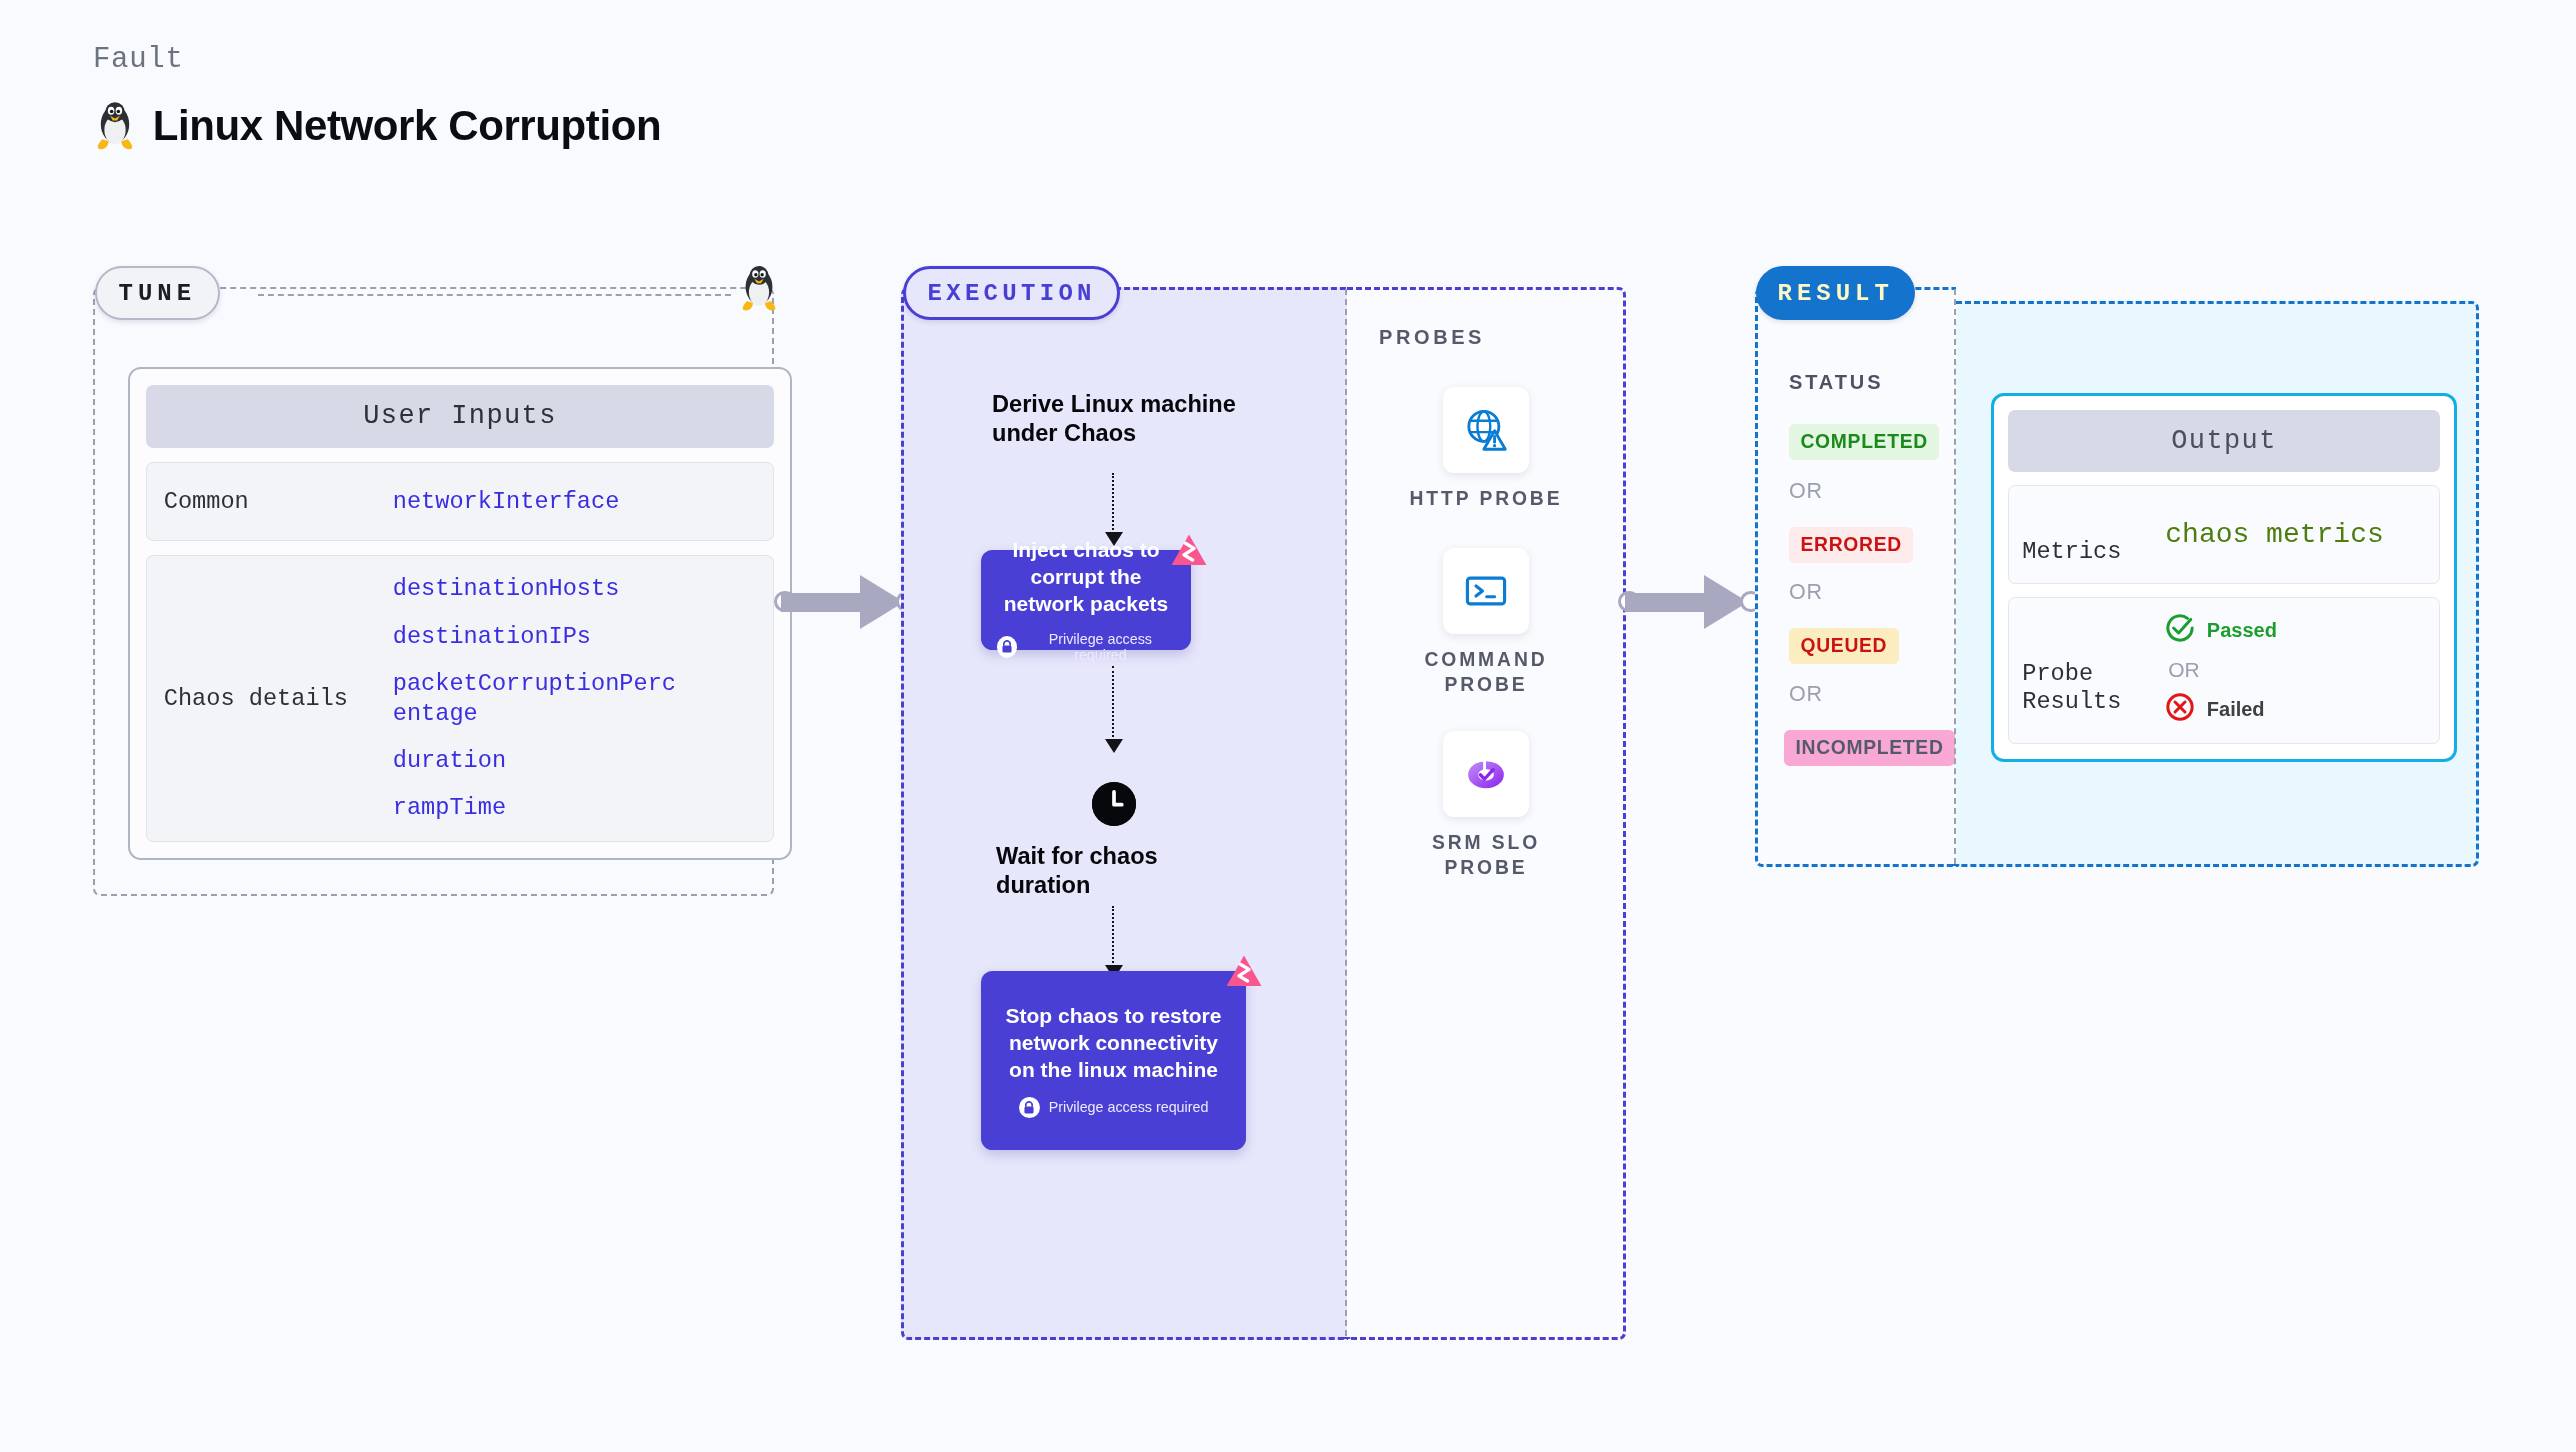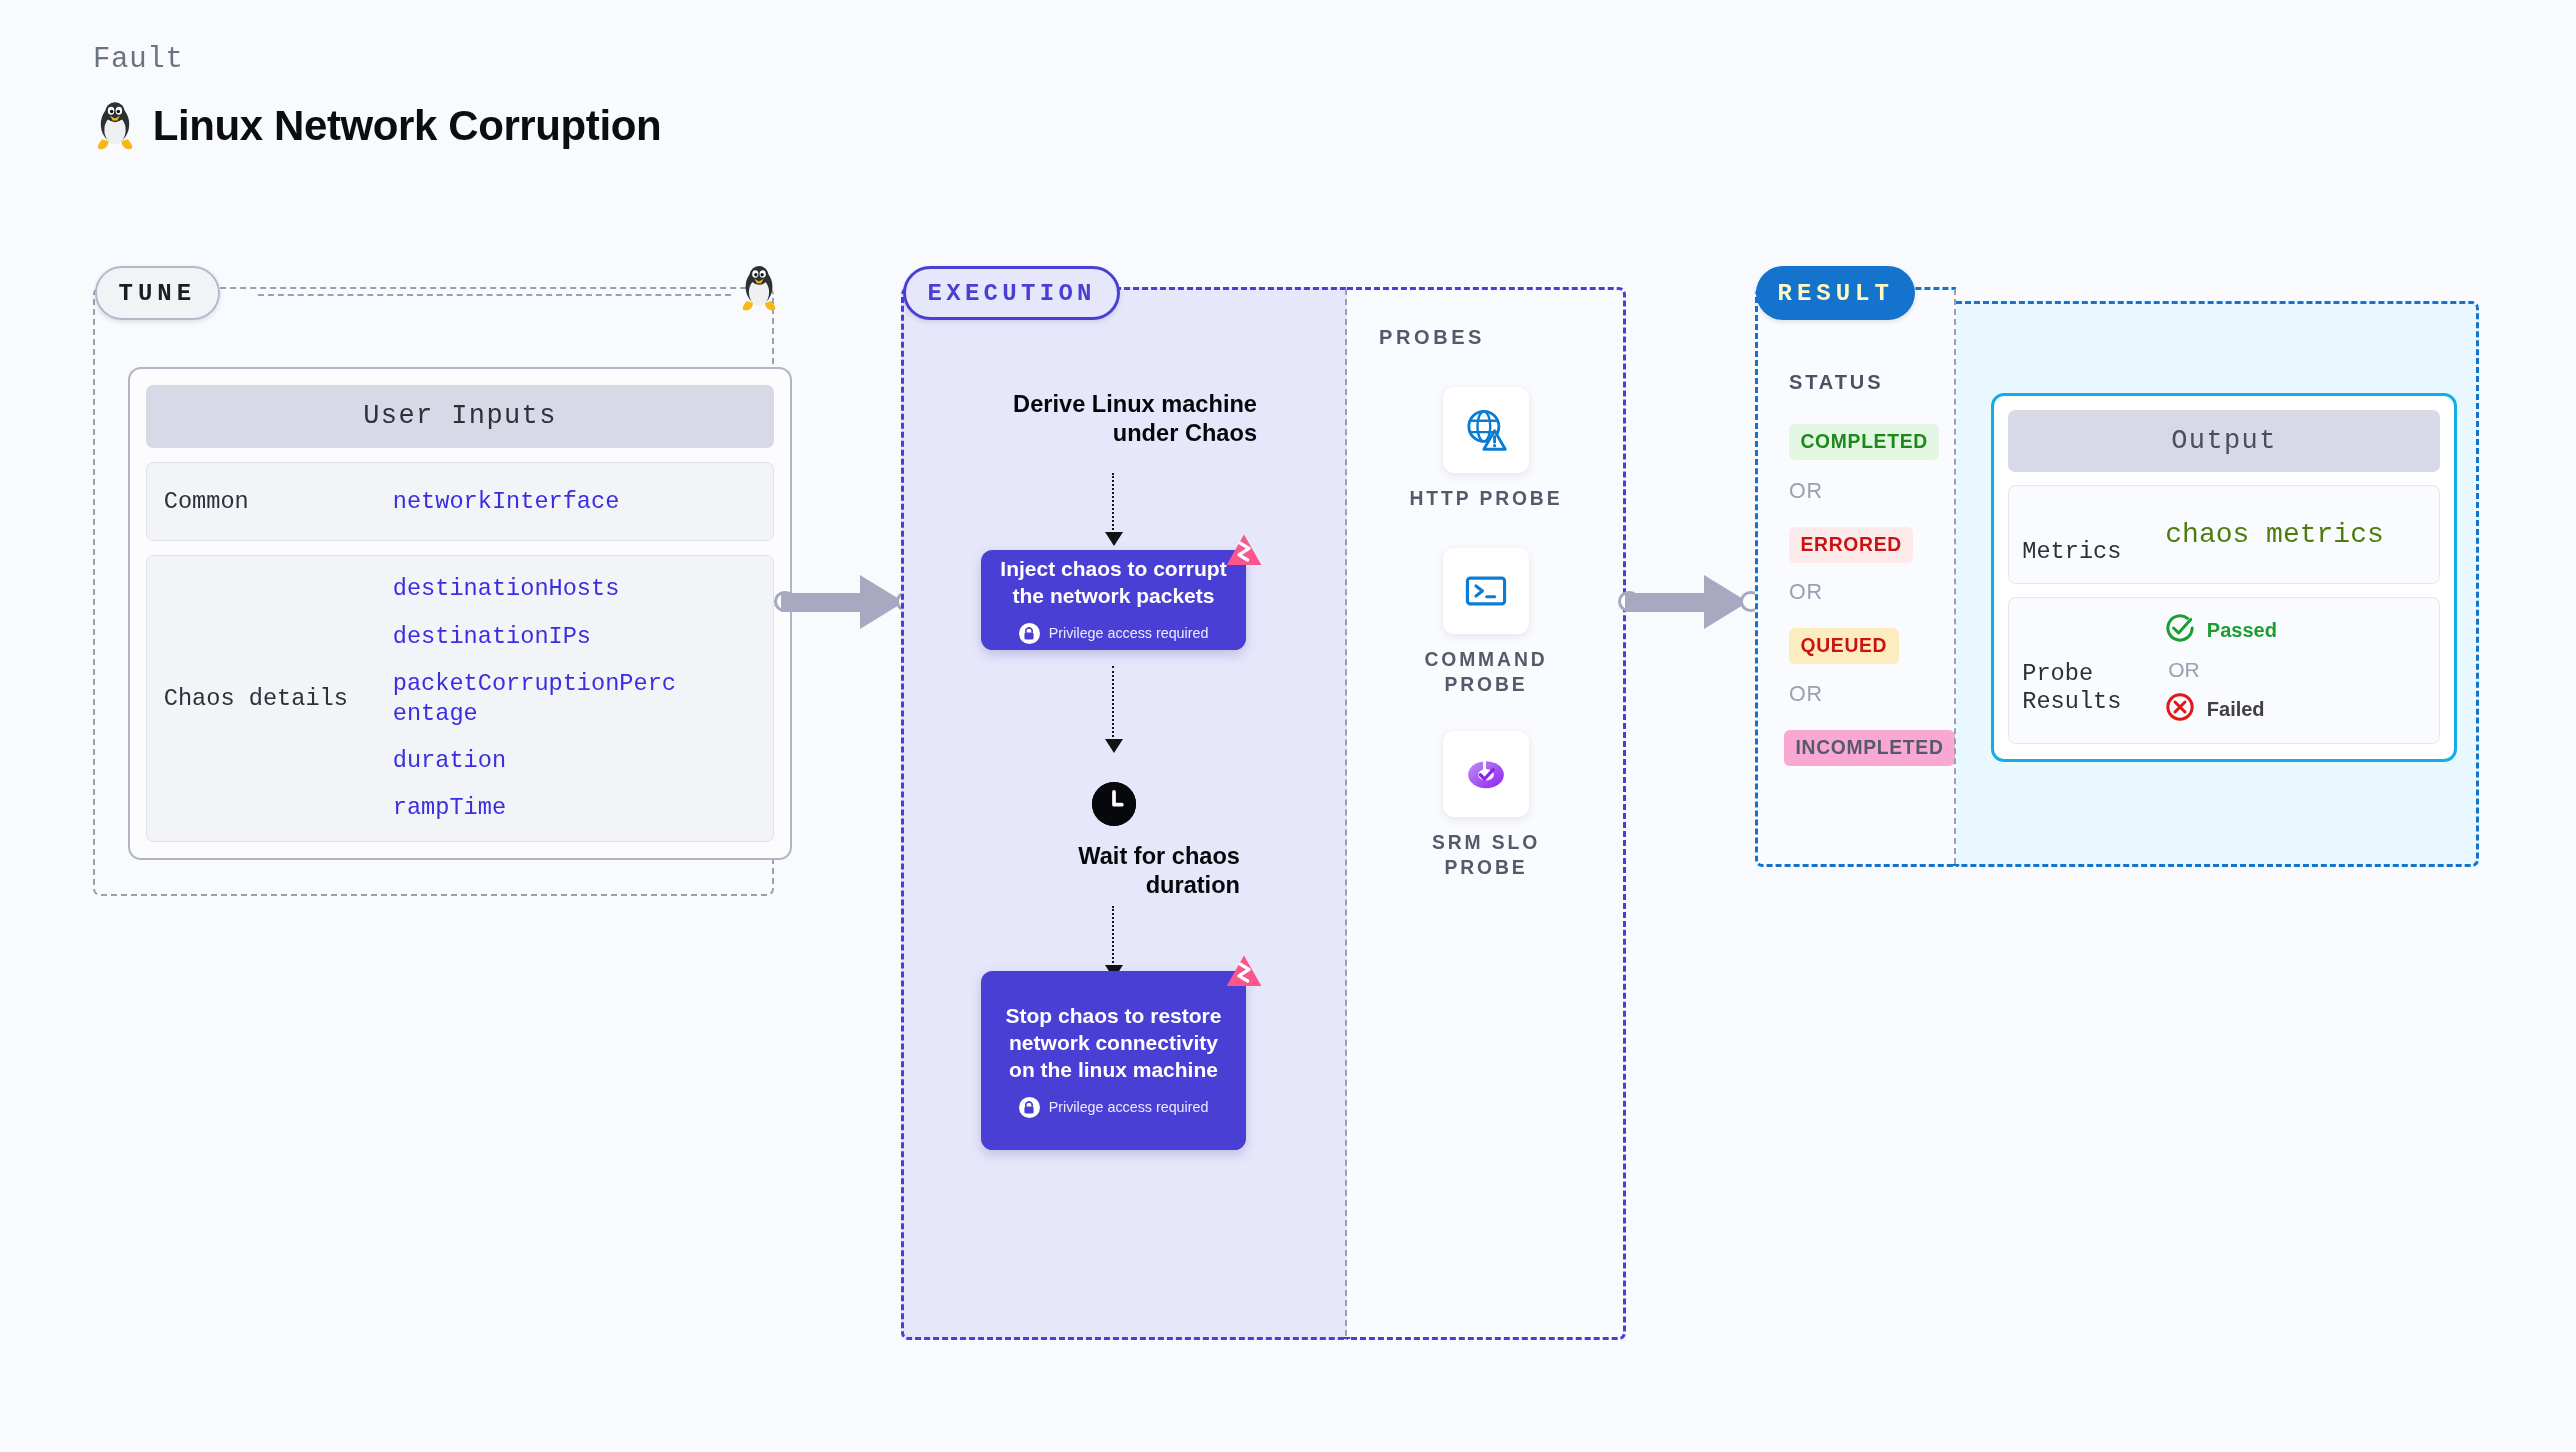--- a/index.html
+++ b/index.html
@@ -181,21 +181,21 @@
     color: #3a2ee0;
     line-height: 1.28;
     word-break: break-word;
     max-width: 294px;
   }
   .ui-vals div + div { margin-top: 17px; }
 
   
   .flow-text {
     position: absolute;
-    text-align: right;
+    text-align: left;
     font-size: 23.6px;
     font-weight: bold;
     color: #06070a;
     line-height: 1.22;
   }
   .arrow-v {
     position: absolute;
     width: 0;
     border-left: 2.9px dotted #111317;
   }
@@ -454,21 +454,21 @@
 
 <div class="stage" id="exec-stage"></div>
 <div class="stage" id="probes-stage"></div>
 <div id="probes-divider"></div>
 <div class="stage-badge" id="exec-badge">EXECUTION</div>
 
 <div class="flow-text" style="left:992px; top:390px; width:265px;">Derive Linux machine under Chaos</div>
 <div class="arrow-v" style="left:1112px; top:473px; height:61px;"></div>
 <div class="arrow-head-down" style="left:1105px; top:532px;"></div>
 
-<div class="chaos-card" style="left:981px; top:550px; width:265px; height:100px;">
+<div class="chaos-card" style="left:981px; top:550px; width:210px; height:100px;">
   <div class="cc-title">Inject chaos to corrupt the network packets</div>
   <div class="cc-priv">
     <span class="lock-dot">
       <svg width="12" height="13.6" viewBox="0 0 17 19">
         <path d="M4 8 V5.5 a4.5 4.5 0 0 1 9 0 V8" fill="none" stroke="#4a3fd4" stroke-width="2.4"></path>
         <rect x="2" y="7.6" width="13" height="10" rx="2.2" fill="#4a3fd4"></rect>
       </svg>
     </span>
     <span>Privilege access required</span>
   </div>

